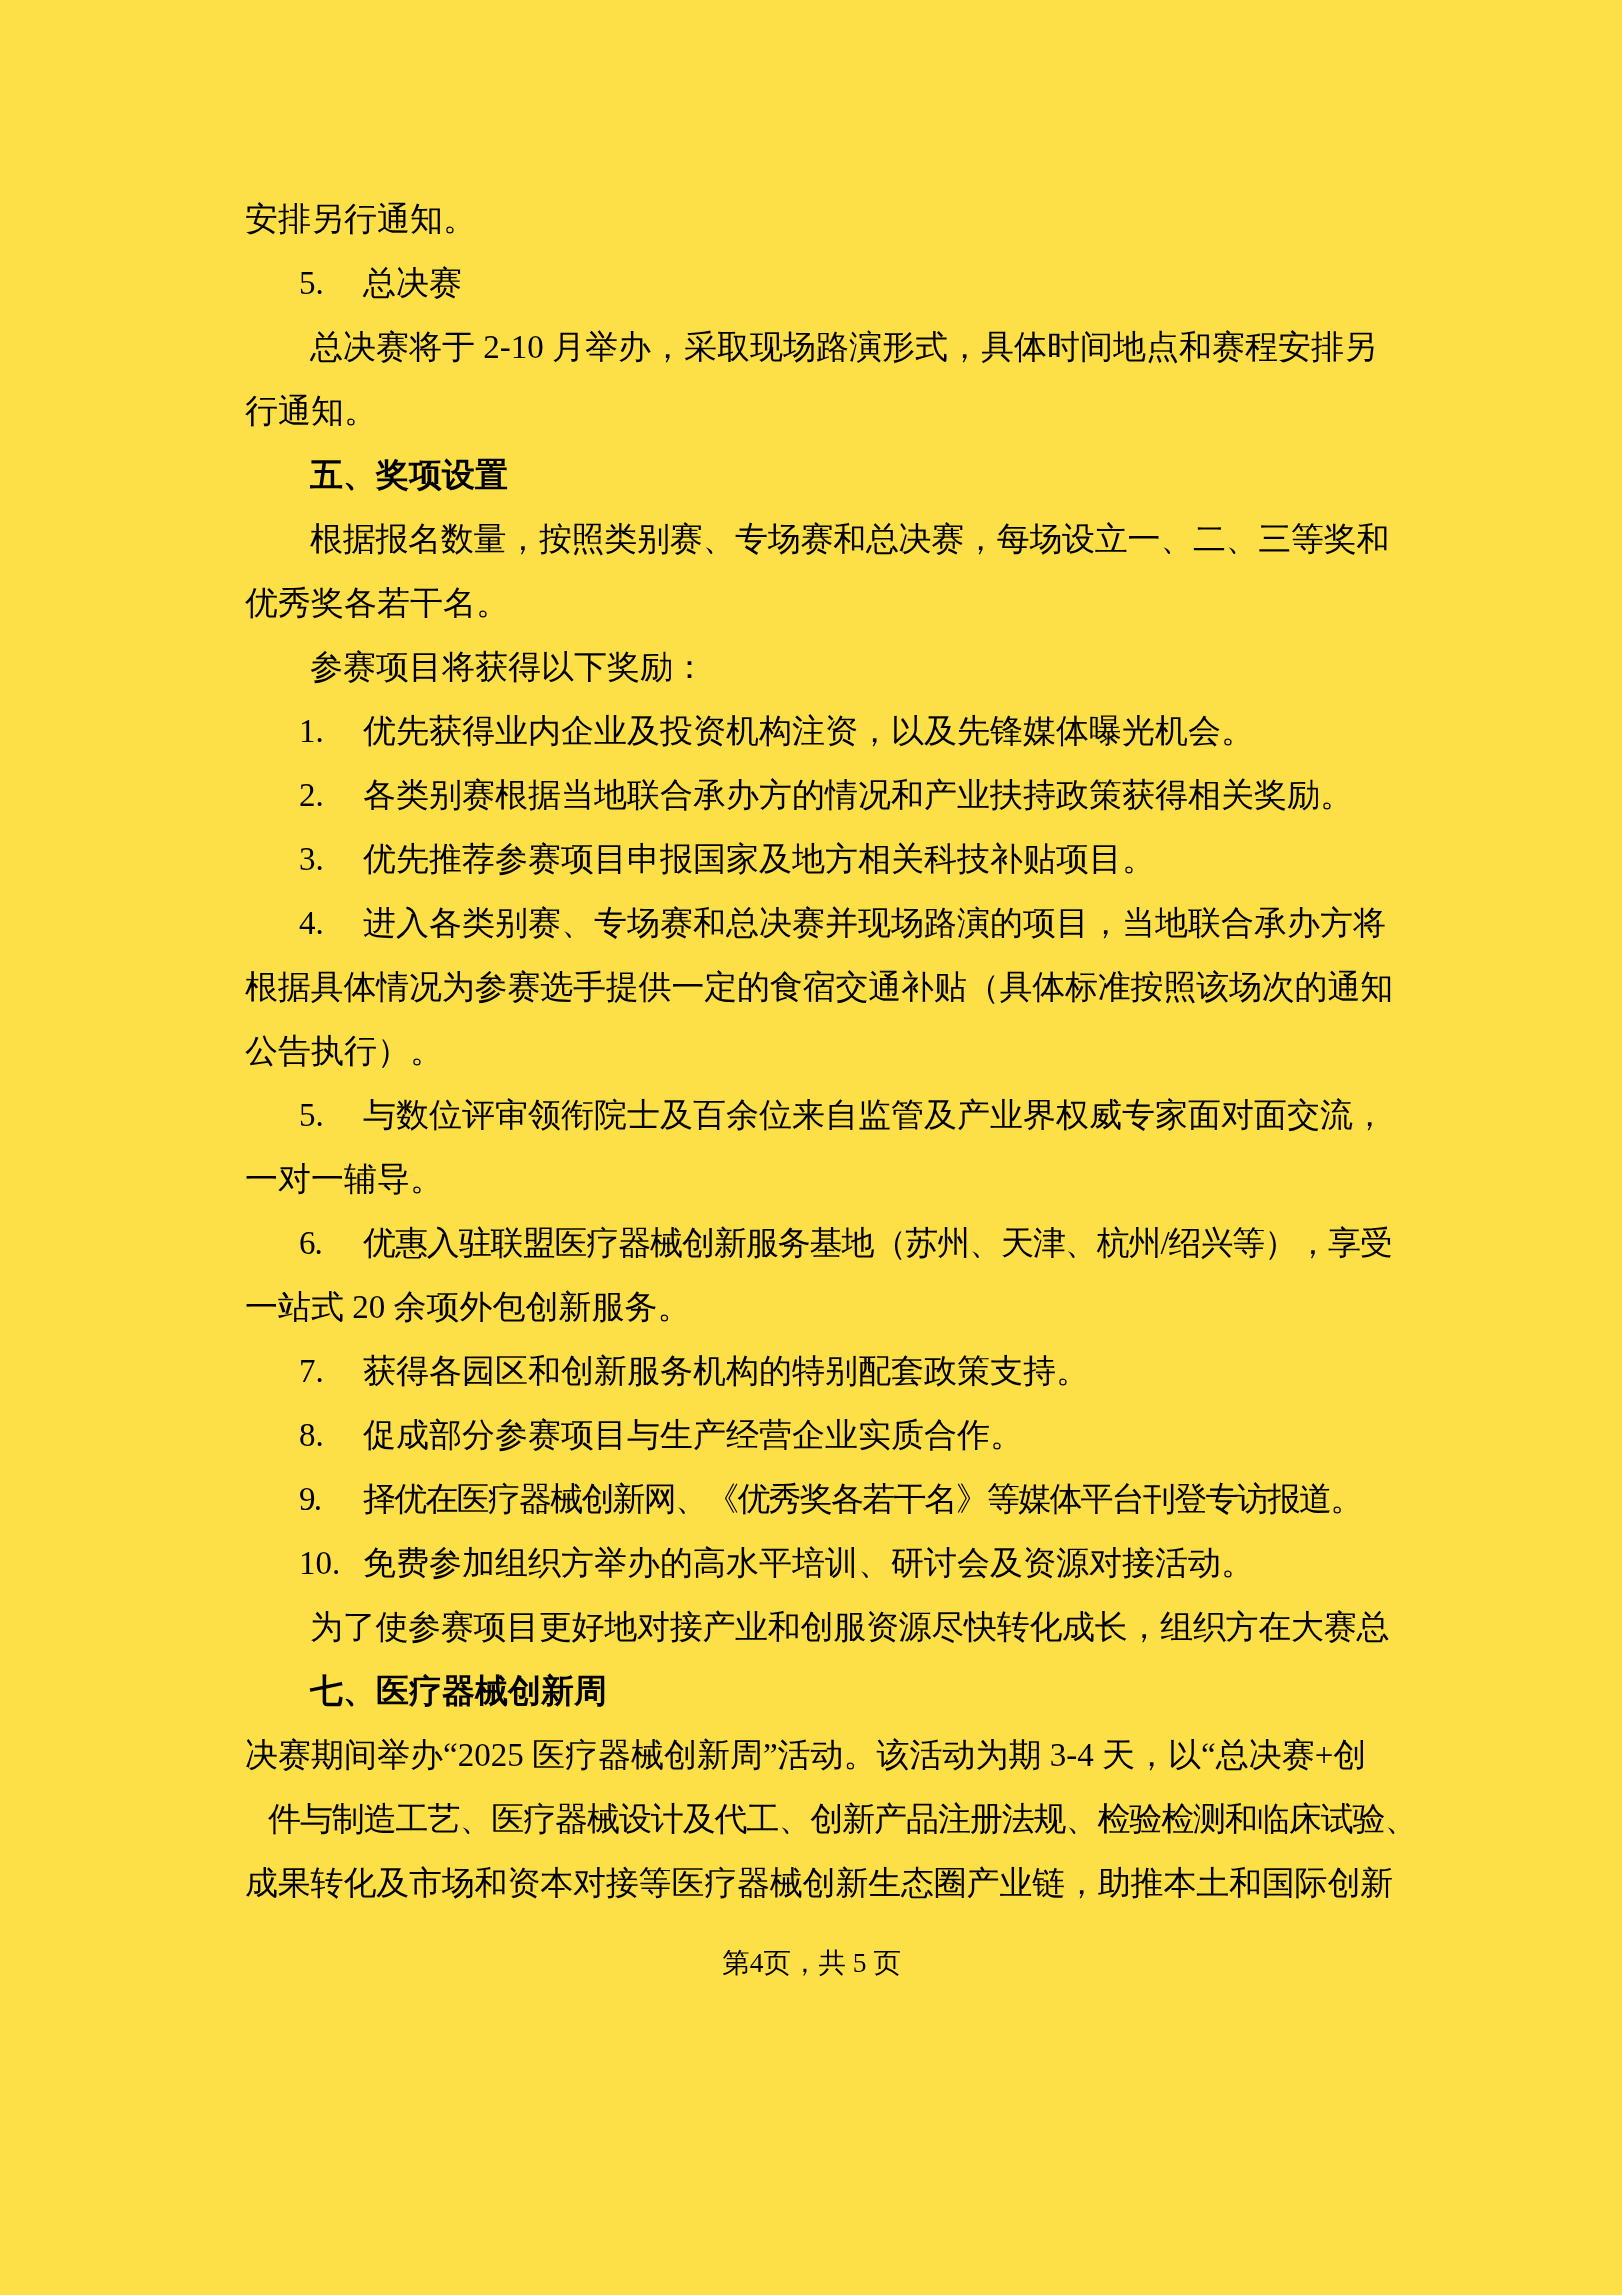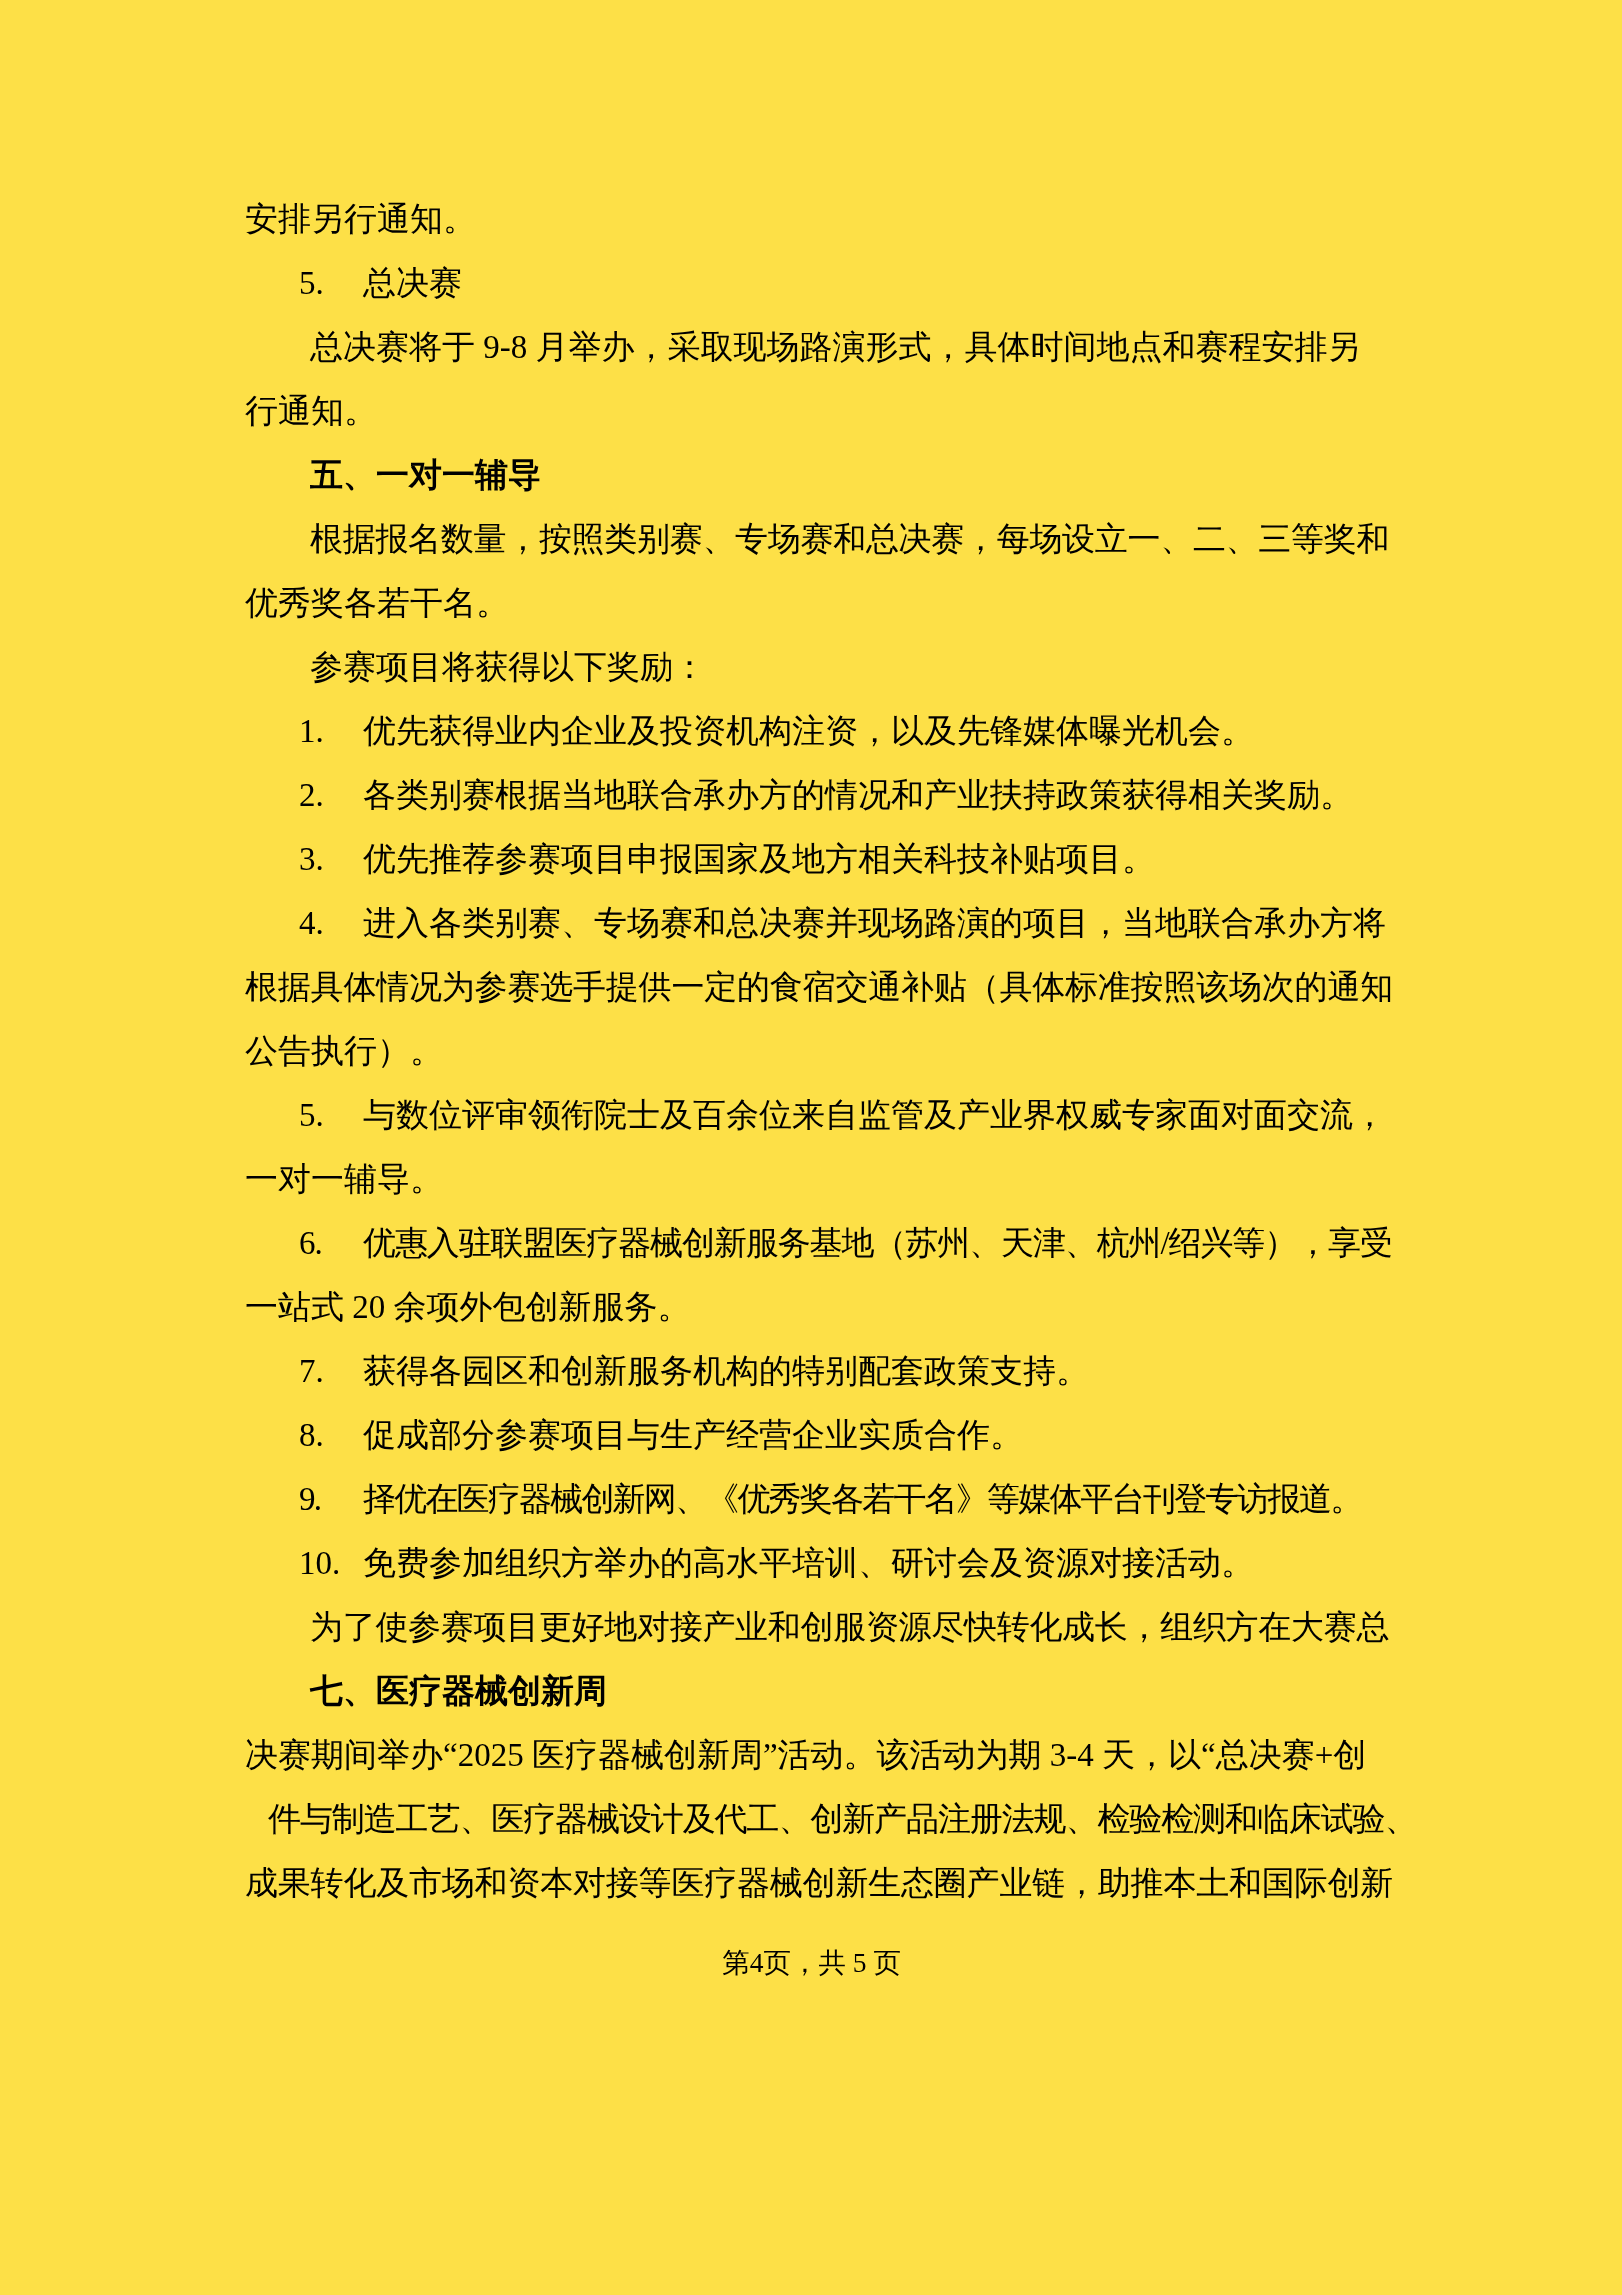--- a/index.html
+++ b/index.html
@@ -57,23 +57,23 @@
     color: #000000;
   }
 </style>
 </head>
 <body>
 
 <div class="page">
   <div class="body-text" id="doc-body">
       <div class="line" style="letter-spacing: 0px;">安排另行通知。</div>
       <div class="line item-line" style="letter-spacing: 0px;"><span class="num">5.</span><span>总决赛</span></div>
-      <div class="line indent fill" style="letter-spacing: 0px;">总决赛将于 9-8 月举办，采取现场路演形式，具体时间地点和赛程安排另</div>
+      <div class="line indent fill" style="letter-spacing: 0px;">总决赛将于 2-10 月举办，采取现场路演形式，具体时间地点和赛程安排另</div>
       <div class="line" style="letter-spacing: 0px;">行通知。</div>
-      <div class="line indent heading" style="letter-spacing: 0px;">五、一对一辅导</div>
+      <div class="line indent heading" style="letter-spacing: 0px;">五、奖项设置</div>
       <div class="line indent fill" style="letter-spacing: -0.3px;">根据报名数量，按照类别赛、专场赛和总决赛，每场设立一、二、三等奖和</div>
       <div class="line" style="letter-spacing: 0px;">优秀奖各若干名。</div>
       <div class="line indent" style="letter-spacing: 0px;">参赛项目将获得以下奖励：</div>
       <div class="line item-line" style="letter-spacing: 0px;"><span class="num">1.</span><span>优先获得业内企业及投资机构注资，以及先锋媒体曝光机会。</span></div>
       <div class="line item-line" style="letter-spacing: 0px;"><span class="num">2.</span><span>各类别赛根据当地联合承办方的情况和产业扶持政策获得相关奖励。</span></div>
       <div class="line item-line" style="letter-spacing: 0px;"><span class="num">3.</span><span>优先推荐参赛项目申报国家及地方相关科技补贴项目。</span></div>
       <div class="line item-line fill" style="letter-spacing: 0px;"><span class="num">4.</span><span>进入各类别赛、专场赛和总决赛并现场路演的项目，当地联合承办方将</span></div>
       <div class="line fill" style="letter-spacing: -0.2px;">根据具体情况为参赛选手提供一定的食宿交通补贴（具体标准按照该场次的通知</div>
       <div class="line" style="letter-spacing: 0px;">公告执行）。</div>
       <div class="line item-line fill" style="letter-spacing: 0px;"><span class="num">5.</span><span>与数位评审领衔院士及百余位来自监管及产业界权威专家面对面交流，</span></div>

